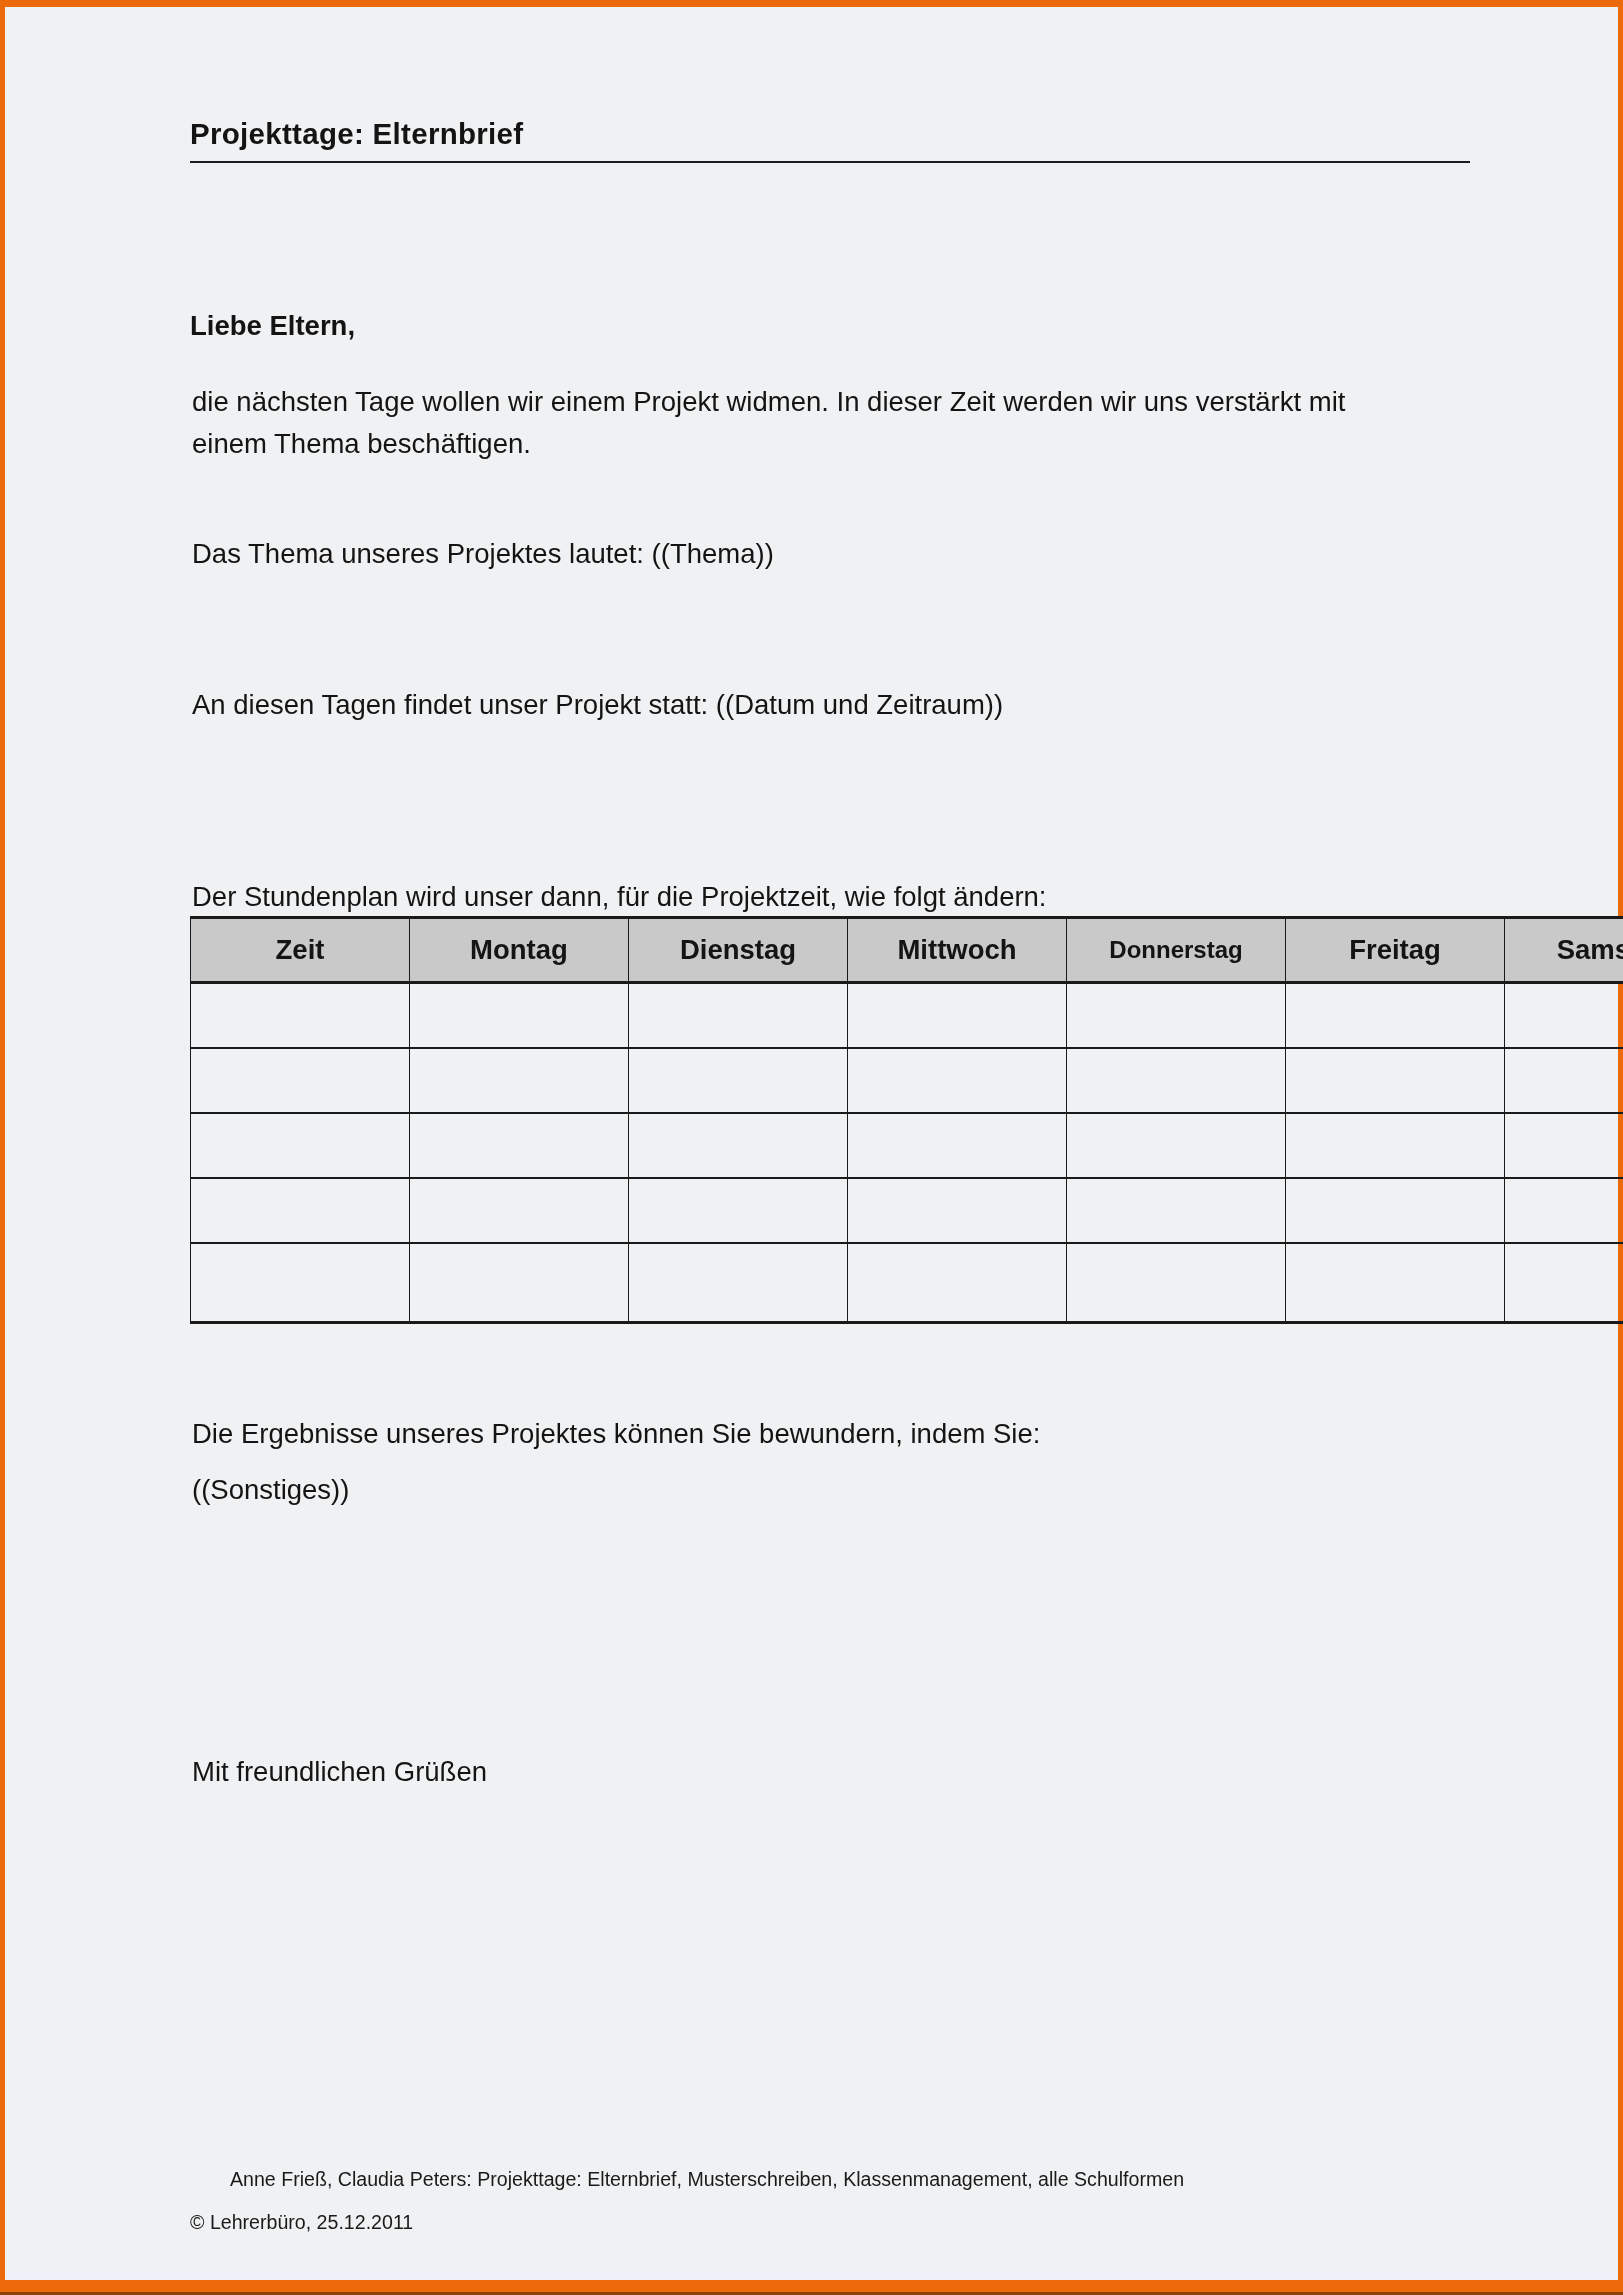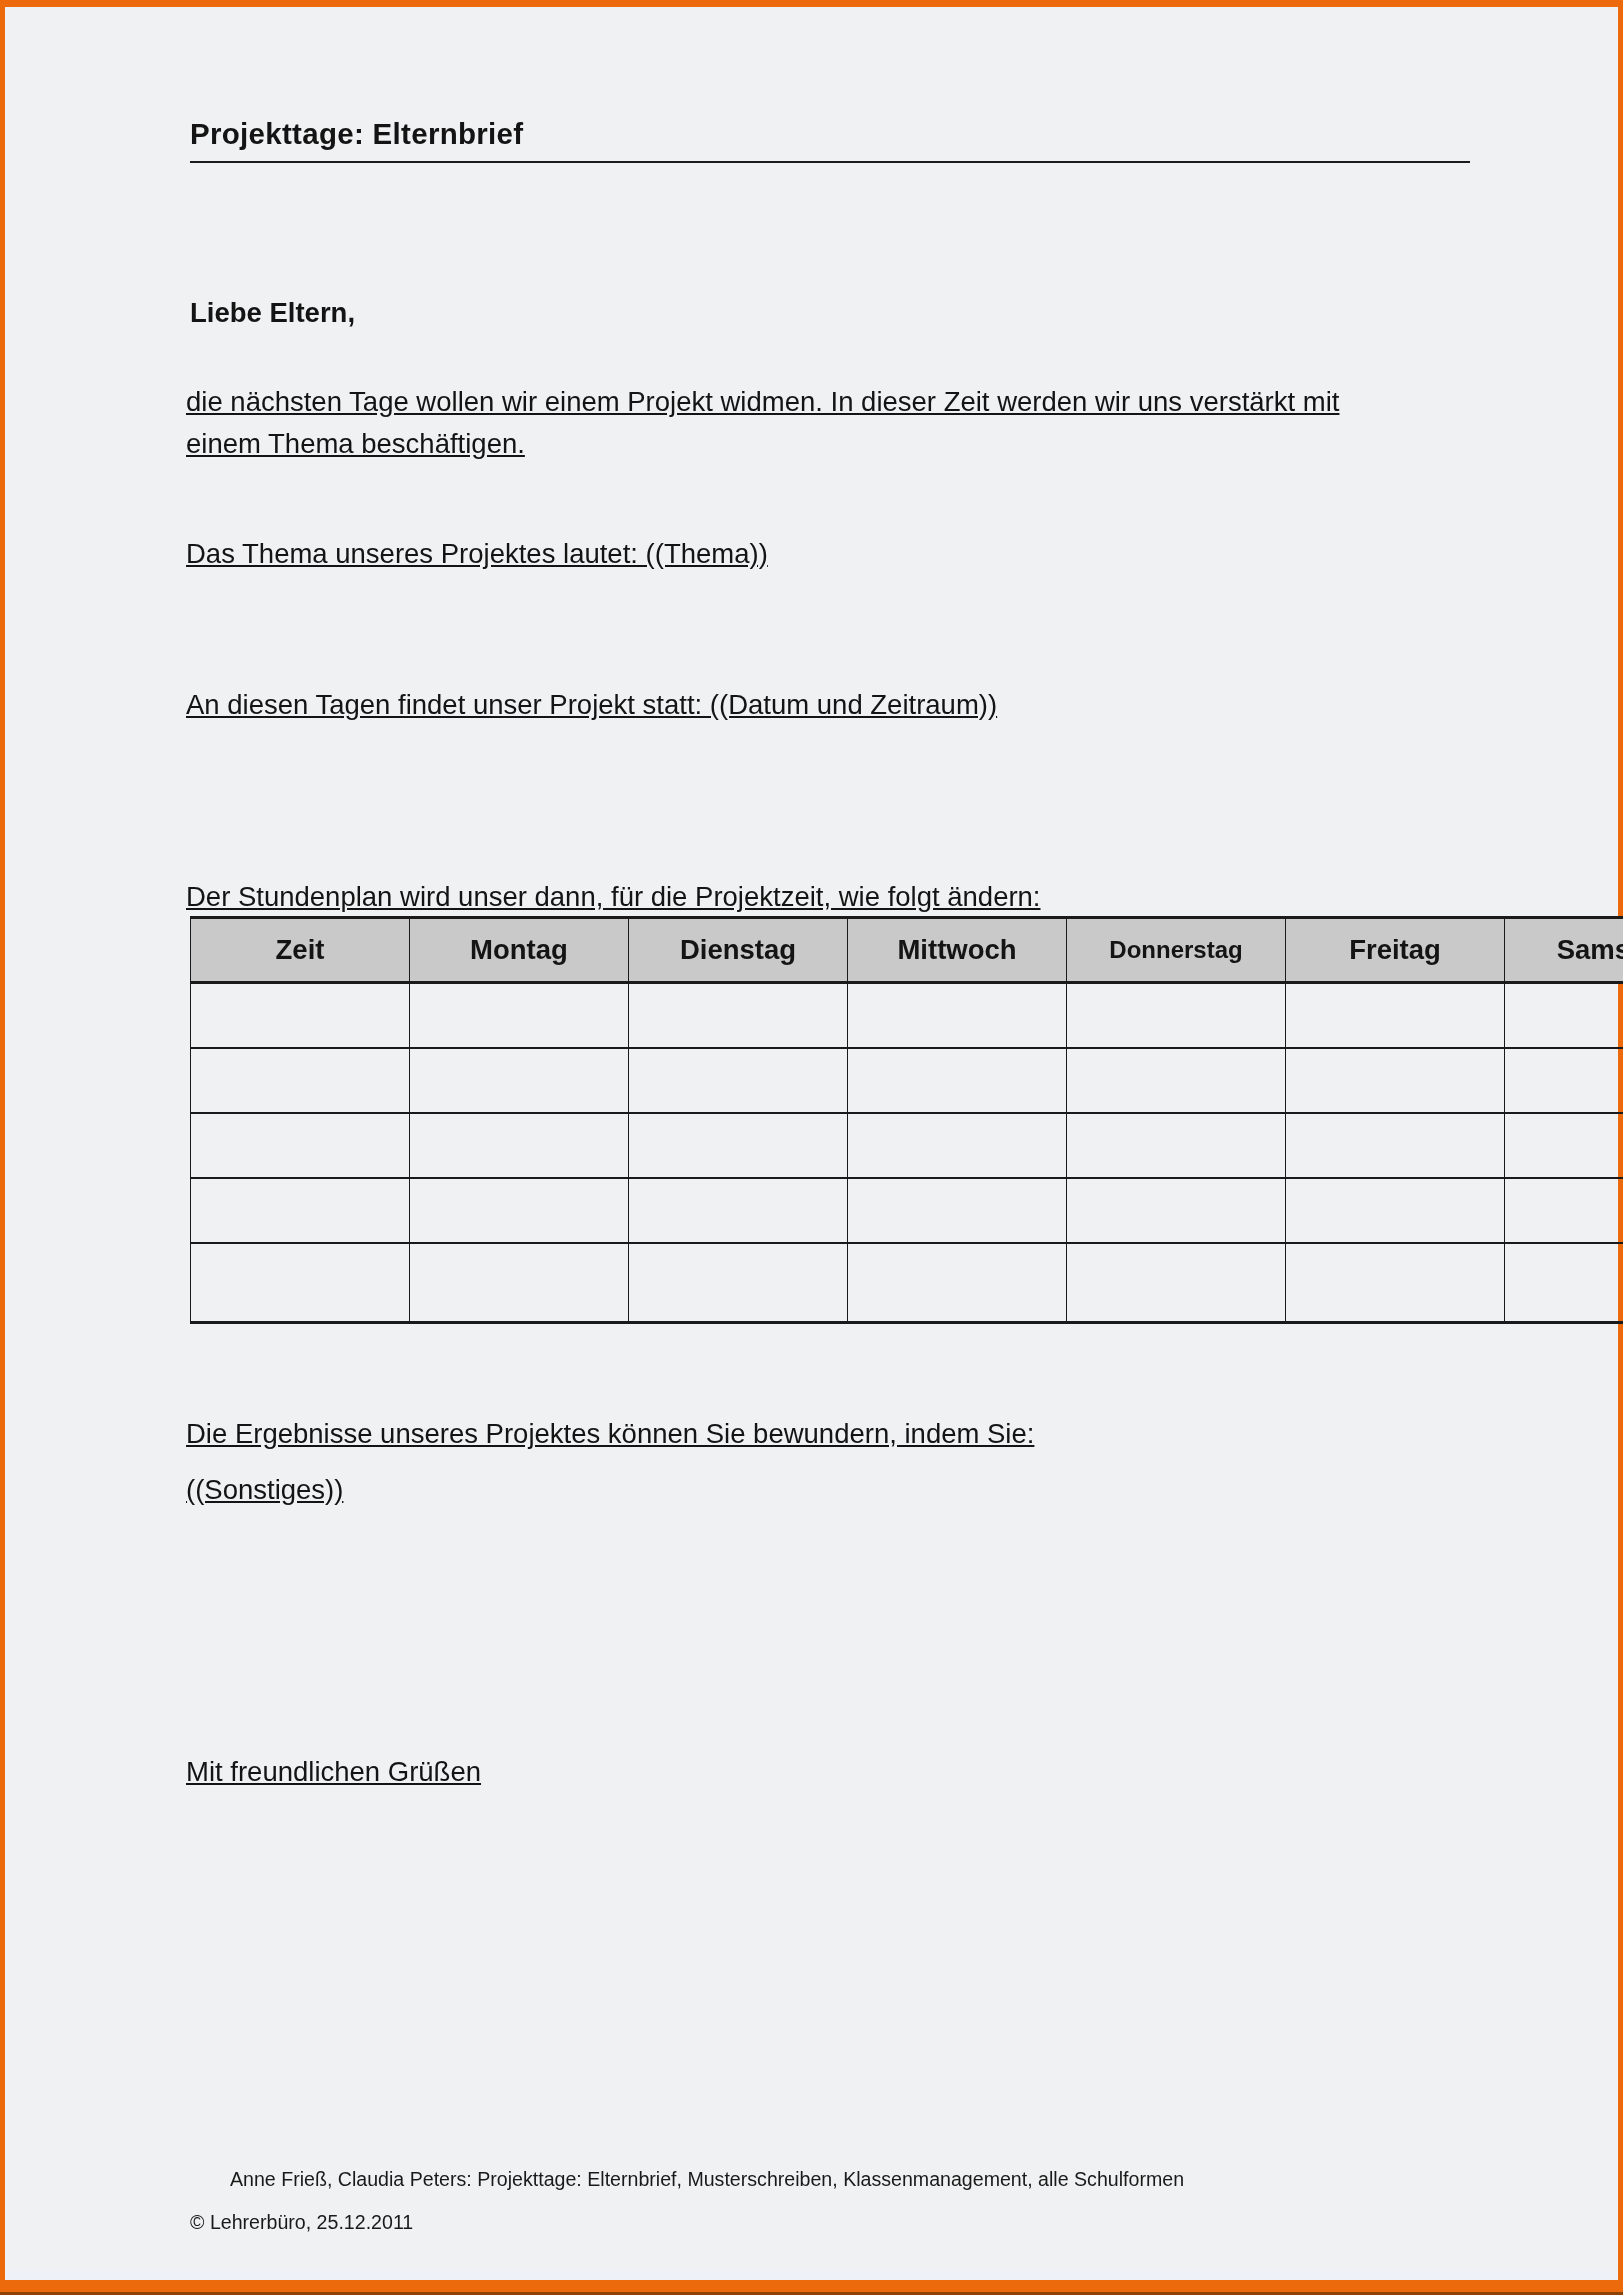--- a/index.html
+++ b/index.html
@@ -46,30 +46,29 @@
     top: 97px;
     width: 1280px;
     font-size: 29.5px;
     font-weight: bold;
     letter-spacing: 0.3px;
     padding-bottom: 10.5px;
     border-bottom: 2.6px solid #1c1c1c;
   }
   .salutation {
     left: 190px;
-    top: 297px;
+    top: 310px;
     font-size: 27.5px;
     font-weight: bold;
   }
   .bodytext {
-    left: 186px;
+    left: 192px;
     width: 1286px;
     font-size: 27.5px;
     line-height: 42px;
-    text-decoration: underline;
   }
   .intro   { top: 353px; }
   .thema   { top: 505px; }
   .zeitraum{ top: 656px; }
   .plan    { top: 848px; }
   .ergebnisse { top: 1385px; }
   .sonstiges  { top: 1441px; }
   .closing    { top: 1723px; }
 
   table.schedule {

